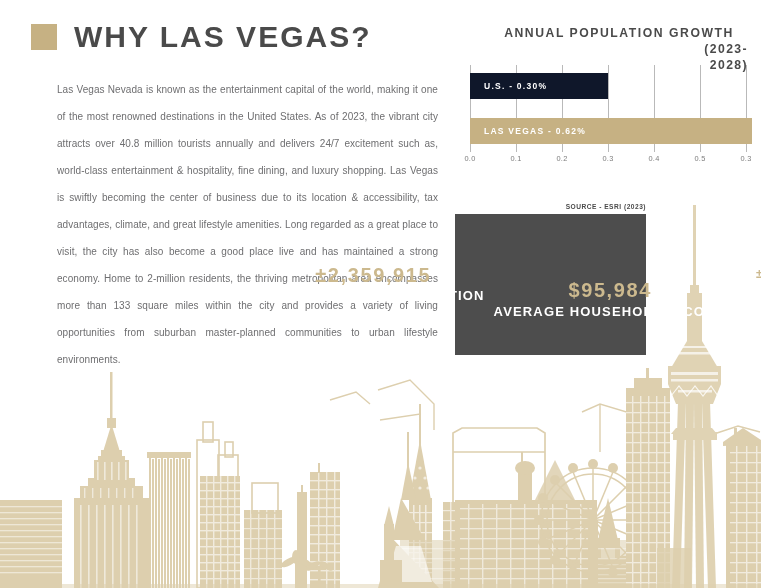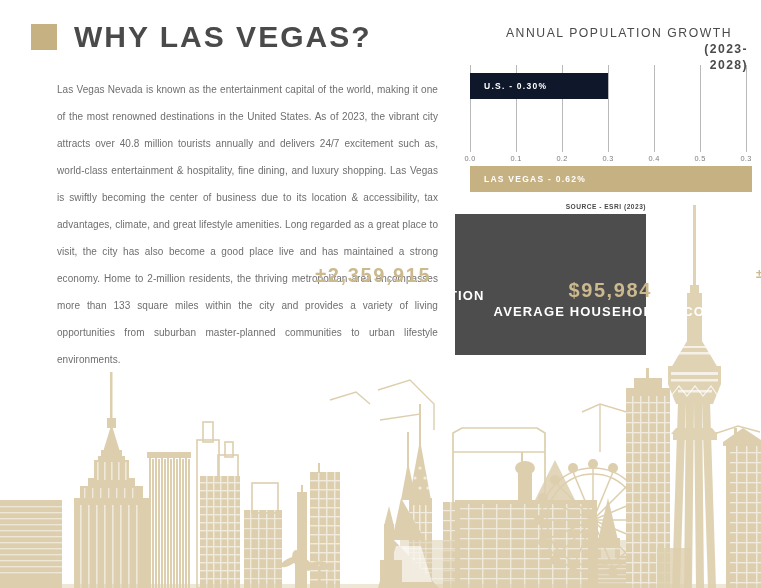--- a/index.html
+++ b/index.html
@@ -38,21 +38,21 @@
     font-size: 10px; color: #6e6e70; line-height: 27px;
     text-align: justify; text-align-last: left;
     font-family: "Liberation Sans", sans-serif;
     letter-spacing: 0.06px;
   }
 
   
   #chart { position: absolute; left: 462px; top: 26px; width: 290px; height: 145px; }
   .chart-title {
     position: absolute; left: 24px; top: 0; width: 266px;
-    font-size: 12.2px; font-weight: 400; color: #4a4a4a;
+    font-size: 12.2px; font-weight: 700; color: #4a4a4a;
     letter-spacing: 1.55px; text-align: center; line-height: 14px;
     white-space: nowrap;
   }
   .chart-title-sub {
     position: absolute; right: 4px; top: 15px;
     font-size: 12.2px; font-weight: 700; color: #4a4a4a;
     letter-spacing: 1.4px; text-align: right; line-height: 16px; width: 70px;
   }
 
   .plot {
@@ -64,21 +64,21 @@
   .bar {
     position: absolute; height: 26px; display: flex; align-items: center;
     left: 0;
   }
   .bar-label {
     font-size: 8.5px; font-weight: 700; letter-spacing: 1.25px;
     padding-left: 14px; white-space: nowrap;
   }
   .bar.us { background: #0f172a; top: 8px; }
   .bar.us .bar-label { color: #ffffff; }
-  .bar.lv { background: #c6b183; top: 53px; margin-top: 48px; }
+  .bar.lv { background: #c6b183; top: 53px; }
   .bar.lv .bar-label { color: #ffffff; }
 
   .axis-labels {
     position: absolute; left: 8px; top: 128px; width: 282px; height: 12px;
   }
   .tick-label {
     position: absolute; top: 0; font-size: 7.4px; color: #7d7d7d;
     letter-spacing: 0.3px; transform: translateX(-50%); white-space: nowrap;
   }
 

